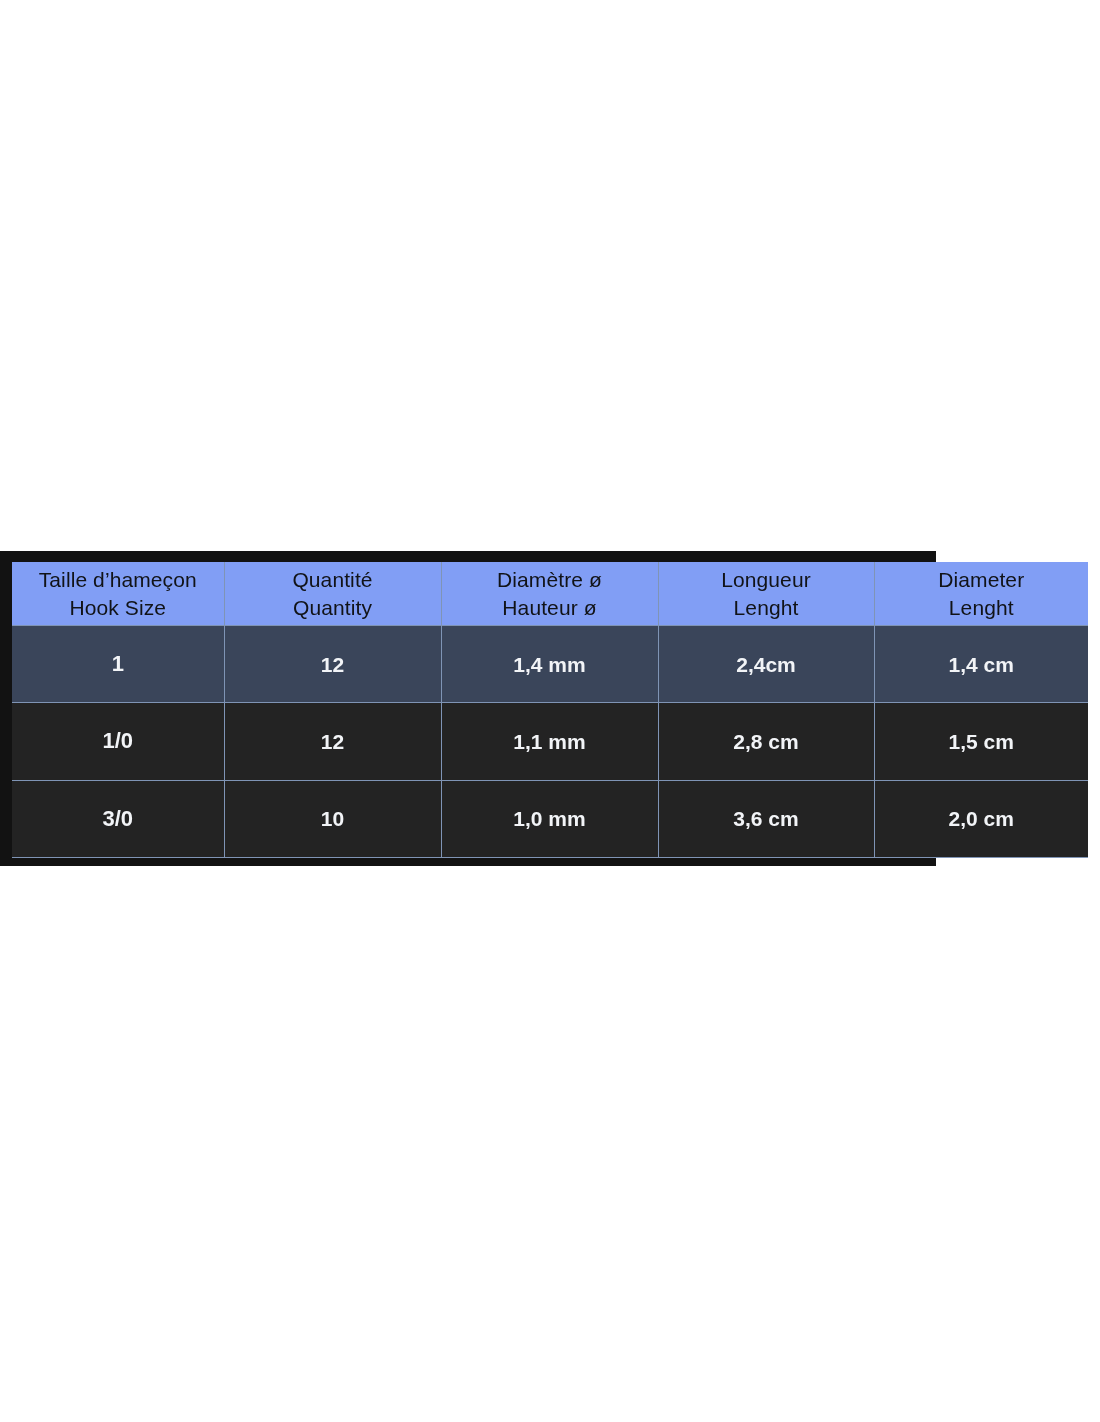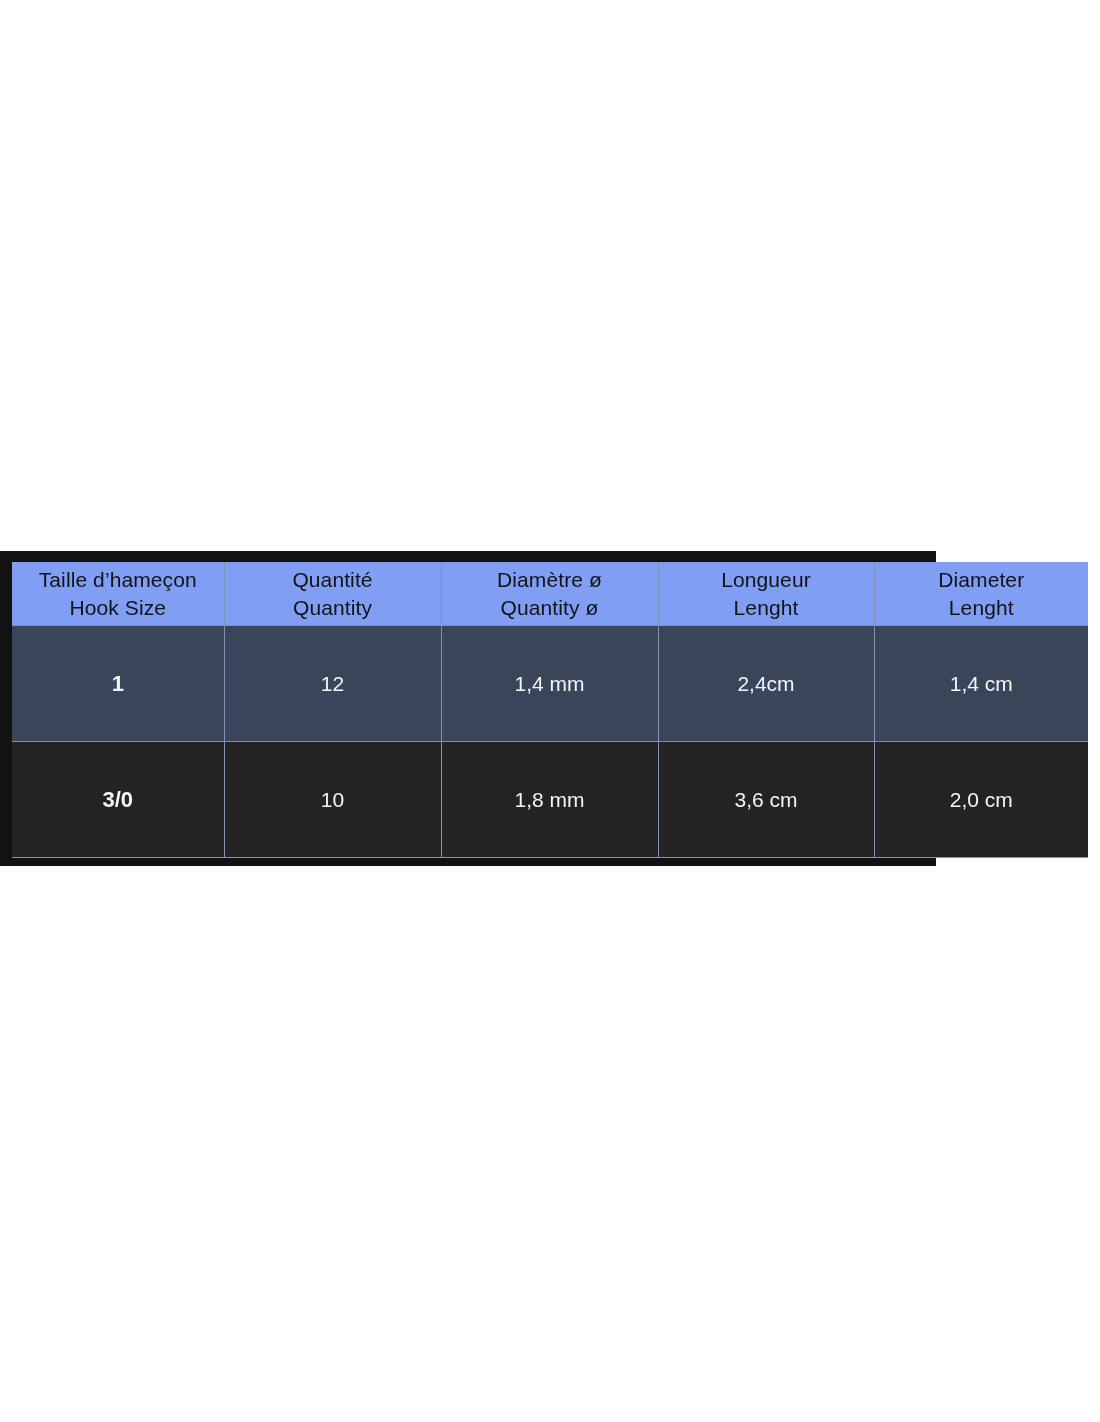--- a/index.html
+++ b/index.html
@@ -67,20 +67,21 @@
   #spec-table tbody tr.row-dark  td { background: #232323; }
 
   #spec-table tbody td {
     color: #f2f4f7;
     font-size: 21px;
     line-height: 1;
     border-left-color: #7f94b5;
     border-right-color: #7f94b5;
     border-top-color: #7f94b5;
     border-bottom-color: #7f94b5;
+    font-weight: bold;
   }
   #spec-table tbody tr:last-child td { border-bottom-color: #7f94b5; }
   #spec-table tbody td:first-child { border-left: none; }
   #spec-table tbody td:last-child  { border-right: none; }
 
   
   #spec-table tbody td.col-size {
     font-weight: bold;
     font-size: 22px;
   }
@@ -109,42 +110,49 @@
         <th>
           <span class="hdr-line hdr-fr">Taille d’hameçon</span>
           <span class="hdr-line hdr-en">Hook Size</span>
         </th>
         <th>
           <span class="hdr-line hdr-fr">Quantité</span>
           <span class="hdr-line hdr-en">Quantity</span>
         </th>
         <th>
           <span class="hdr-line hdr-fr">Diamètre ø</span>
-          <span class="hdr-line hdr-en">Quantity ø</span>
+          <span class="hdr-line hdr-en">Hauteur ø</span>
         </th>
         <th>
           <span class="hdr-line hdr-fr">Longueur</span>
           <span class="hdr-line hdr-en">Lenght</span>
         </th>
         <th>
           <span class="hdr-line hdr-fr">Diameter</span>
           <span class="hdr-line hdr-en">Lenght</span>
         </th>
       </tr>
     </thead>
     <tbody>
       <tr class="row-slate">
         <td class="col-size">1</td>
         <td>12</td>
         <td>1,4 mm</td>
         <td>2,4cm</td>
         <td>1,4 cm</td>
       </tr>
       <tr class="row-dark">
+        <td class="col-size">1/0</td>
+        <td>12</td>
+        <td>1,1 mm</td>
+        <td>2,8 cm</td>
+        <td>1,5 cm</td>
+      </tr>
+      <tr class="row-dark">
         <td class="col-size">3/0</td>
         <td>10</td>
-        <td>1,8 mm</td>
+        <td>1,0 mm</td>
         <td>3,6 cm</td>
         <td>2,0 cm</td>
       </tr>
     </tbody>
   </table>
 </div>
 
 </body></html>

